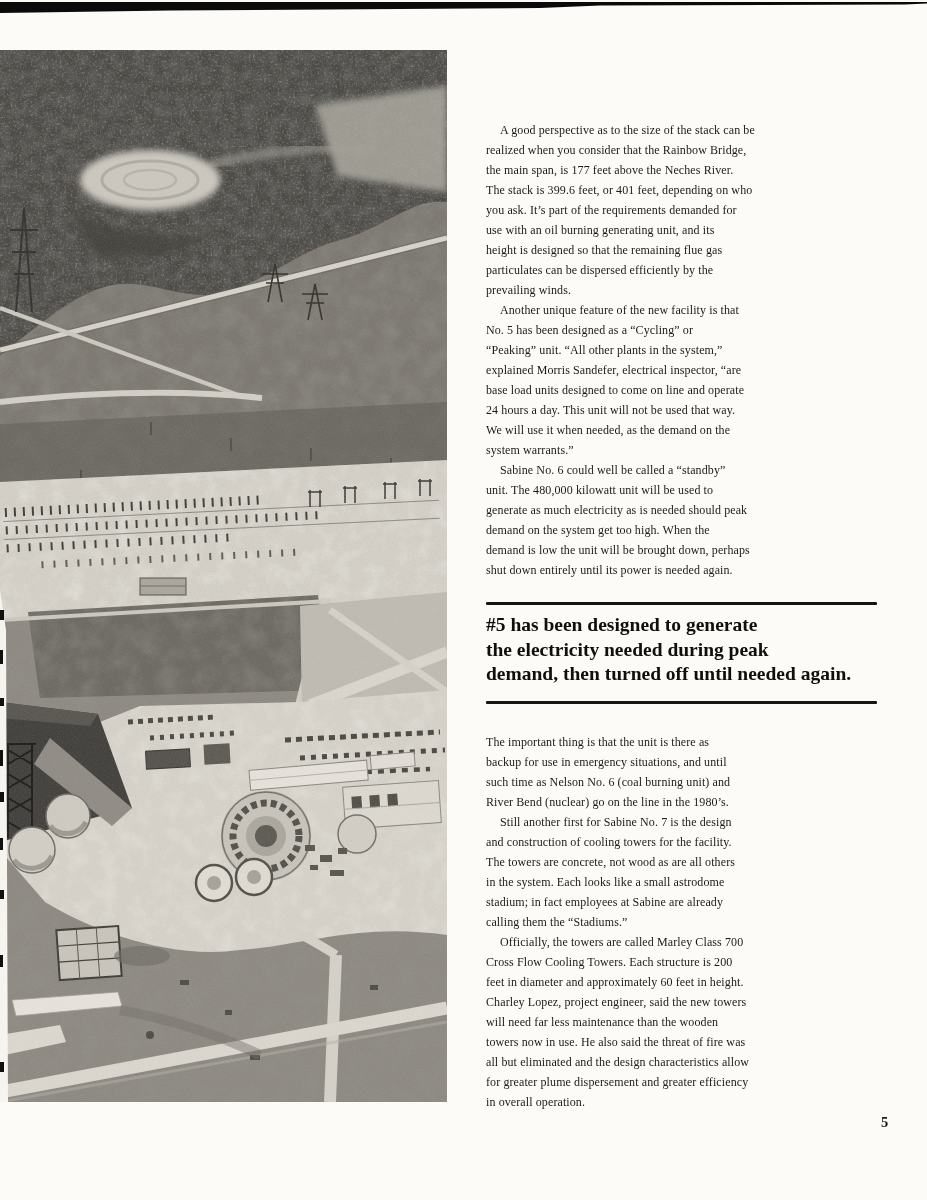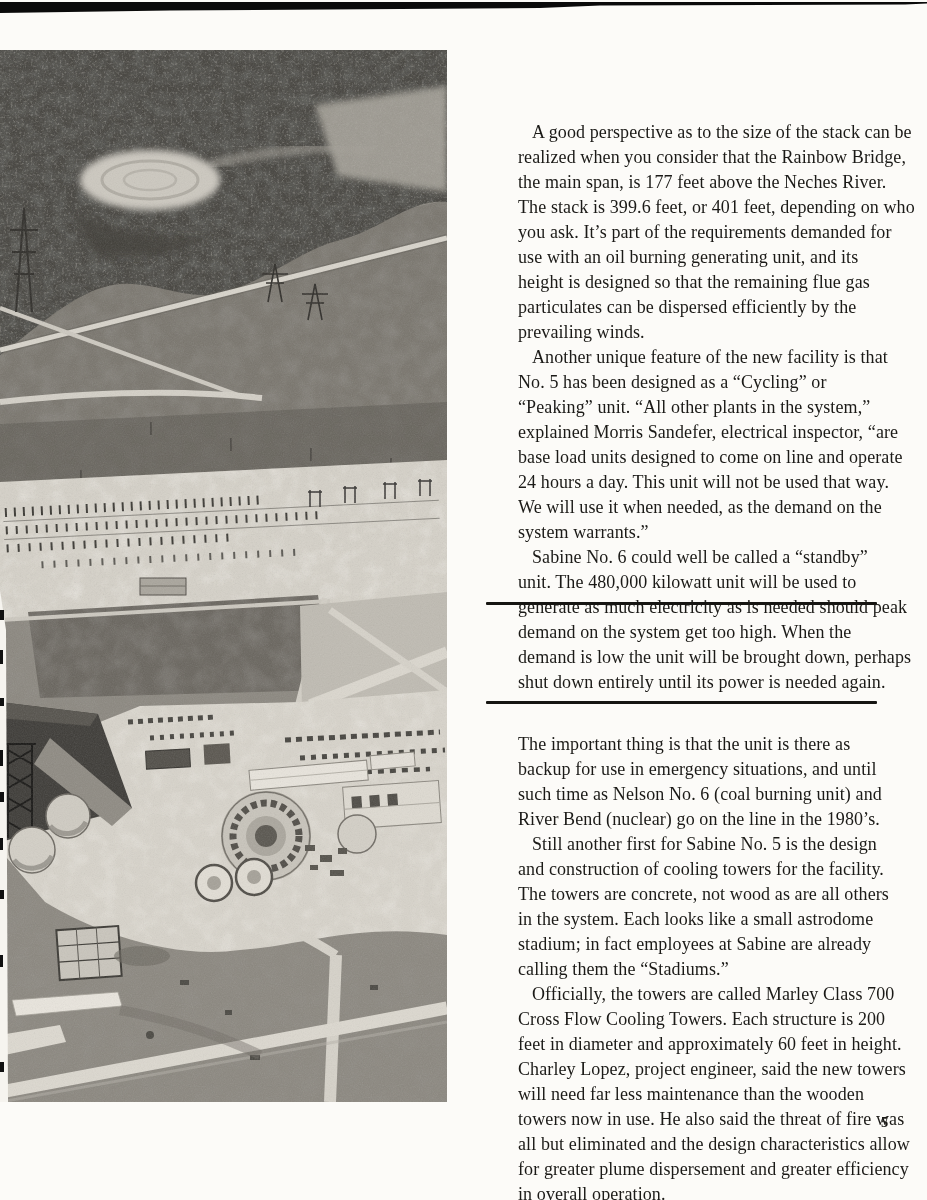--- a/index.html
+++ b/index.html
@@ -5,22 +5,22 @@
   html,body{margin:0;padding:0;background:#d8d8d4;}
   .page{
     position:relative;width:927px;height:1200px;background:#fcfbf8;
     overflow:hidden;font-family:"Liberation Serif",serif;color:#1b1a17;
   }
   .top-edge{position:absolute;top:0;left:0;width:927px;height:12px;}
   .photo-wrap{position:absolute;left:0;top:50px;width:447px;height:1052px;background:#8b877f;}
   .photo-wrap svg{display:block;}
   .col{position:absolute;left:486px;width:404px;}
   .para{
-    font-size:18px;line-height:25px;white-space:pre;
-    text-indent:14px;letter-spacing:0.1px;margin-left:32px;
+    font-size:12px;line-height:20px;white-space:pre;
+    text-indent:14px;letter-spacing:0.1px;
   }
   .para.flush{text-indent:0;}
   .rule{position:absolute;left:486px;width:391px;height:3px;background:#161512;border-radius:1px;}
   .pullquote{
     position:absolute;left:486px;width:404px;top:613px;
     font-weight:700;font-size:19.5px;line-height:24.5px;white-space:pre;color:#100f0d;
   }
   .pagenum{position:absolute;left:881px;top:1114px;font-size:14.5px;font-weight:700;color:#1b1a17;}
 </style>
 </head>
@@ -292,28 +292,31 @@
 system warrants.”</div>
     <div class="para">Sabine No. 6 could well be called a “standby”
 unit. The 480,000 kilowatt unit will be used to
 generate as much electricity as is needed should peak
 demand on the system get too high. When the
 demand is low the unit will be brought down, perhaps
 shut down entirely until its power is needed again.</div>
   </div>
 
   <div class="rule" style="top:602px"></div>
+  <div class="pullquote">#5 has been designed to generate
+the electricity needed during peak
+demand, then turned off until needed again.</div>
   <div class="rule" style="top:701px"></div>
 
   <div class="col" style="top:732px">
     <div class="para flush">The important thing is that the unit is there as
 backup for use in emergency situations, and until
 such time as Nelson No. 6 (coal burning unit) and
 River Bend (nuclear) go on the line in the 1980’s.</div>
-    <div class="para">Still another first for Sabine No. 5 is the design
+    <div class="para">Still another first for Sabine No. 7 is the design
 and construction of cooling towers for the facility.
 The towers are concrete, not wood as are all others
 in the system. Each looks like a small astrodome
 stadium; in fact employees at Sabine are already
 calling them the “Stadiums.”</div>
     <div class="para">Officially, the towers are called Marley Class 700
 Cross Flow Cooling Towers. Each structure is 200
 feet in diameter and approximately 60 feet in height.
 Charley Lopez, project engineer, said the new towers
 will need far less maintenance than the wooden

